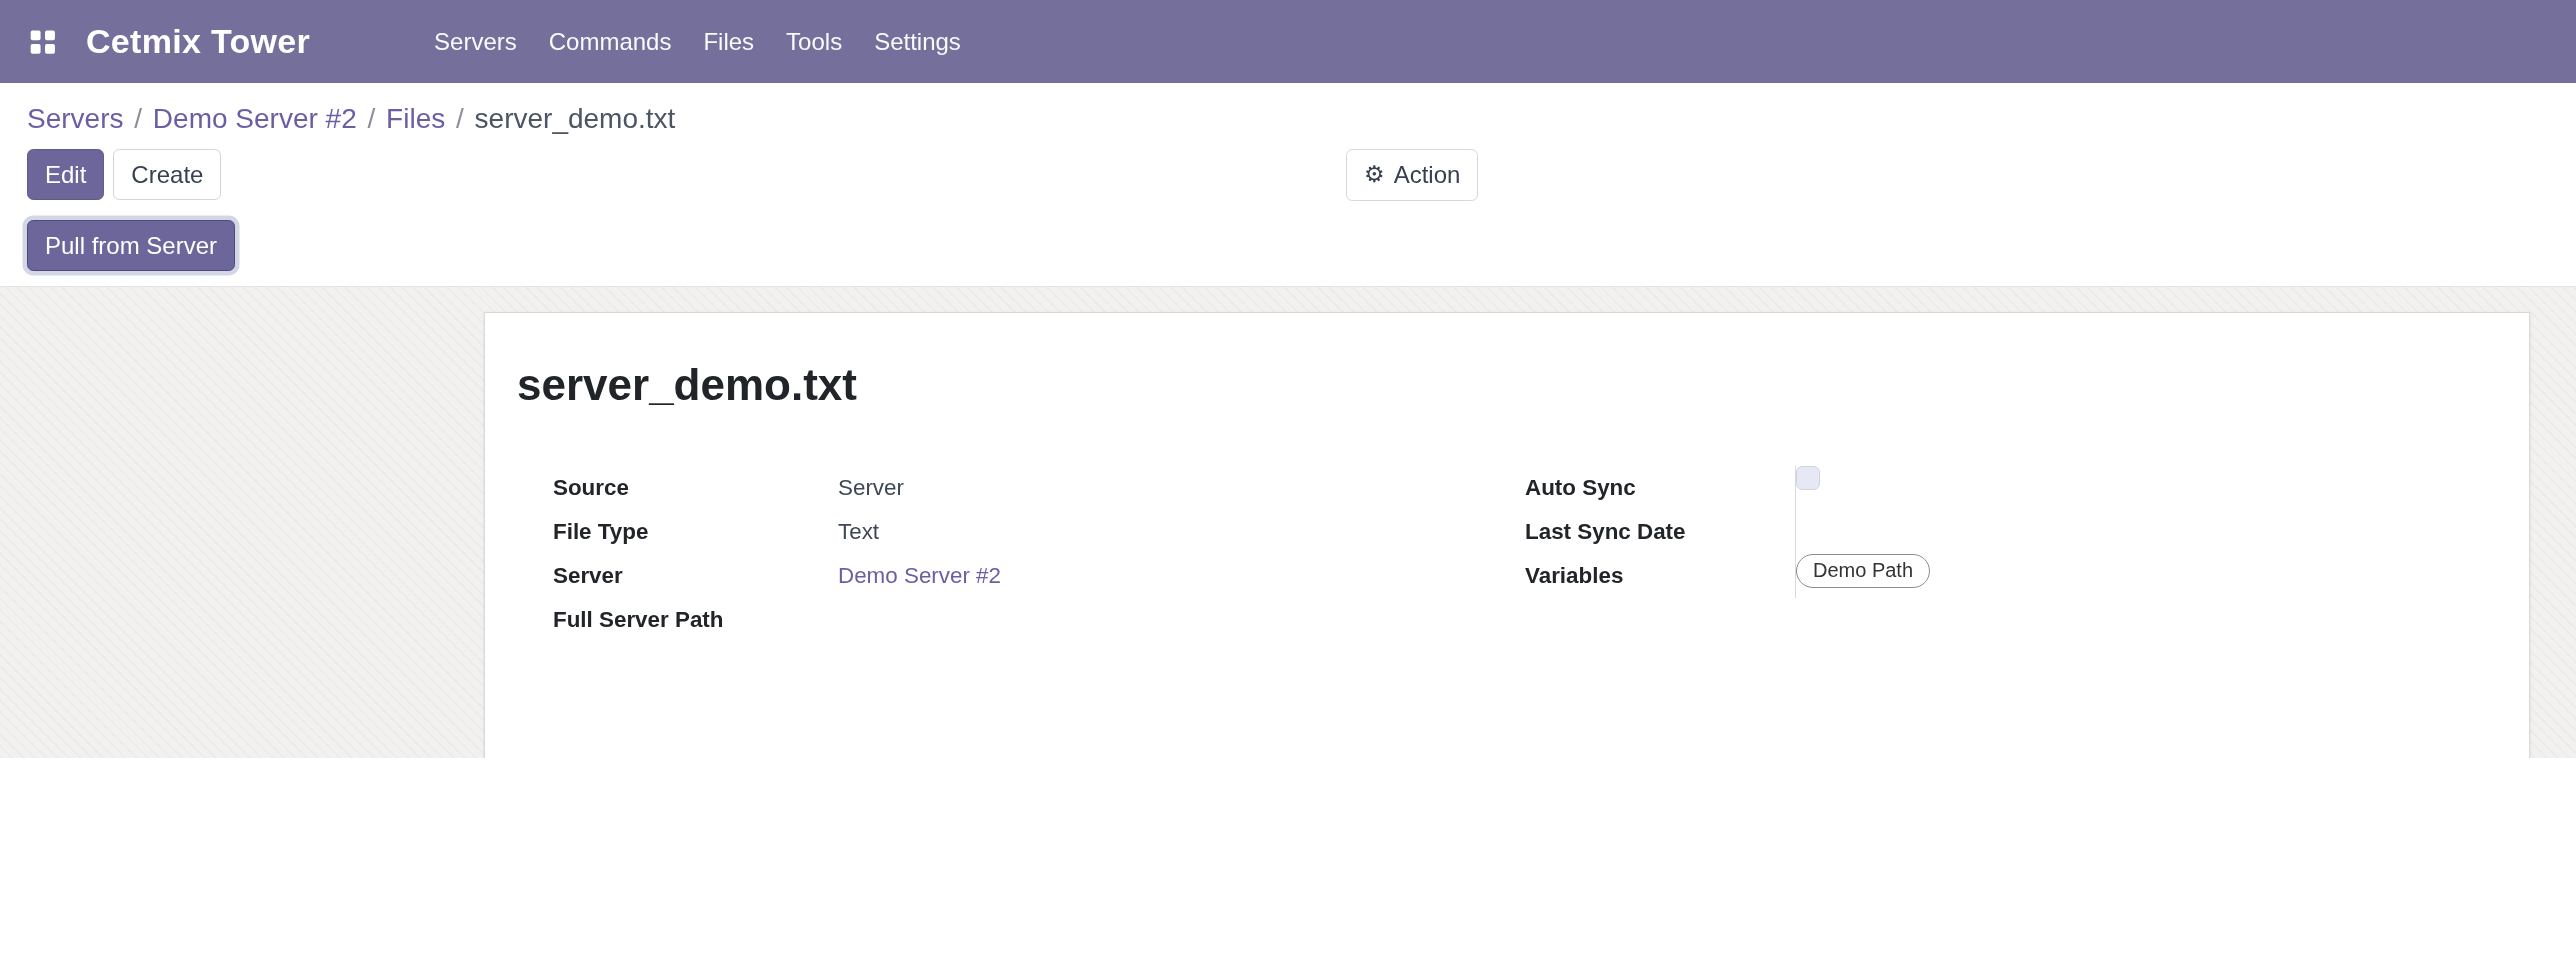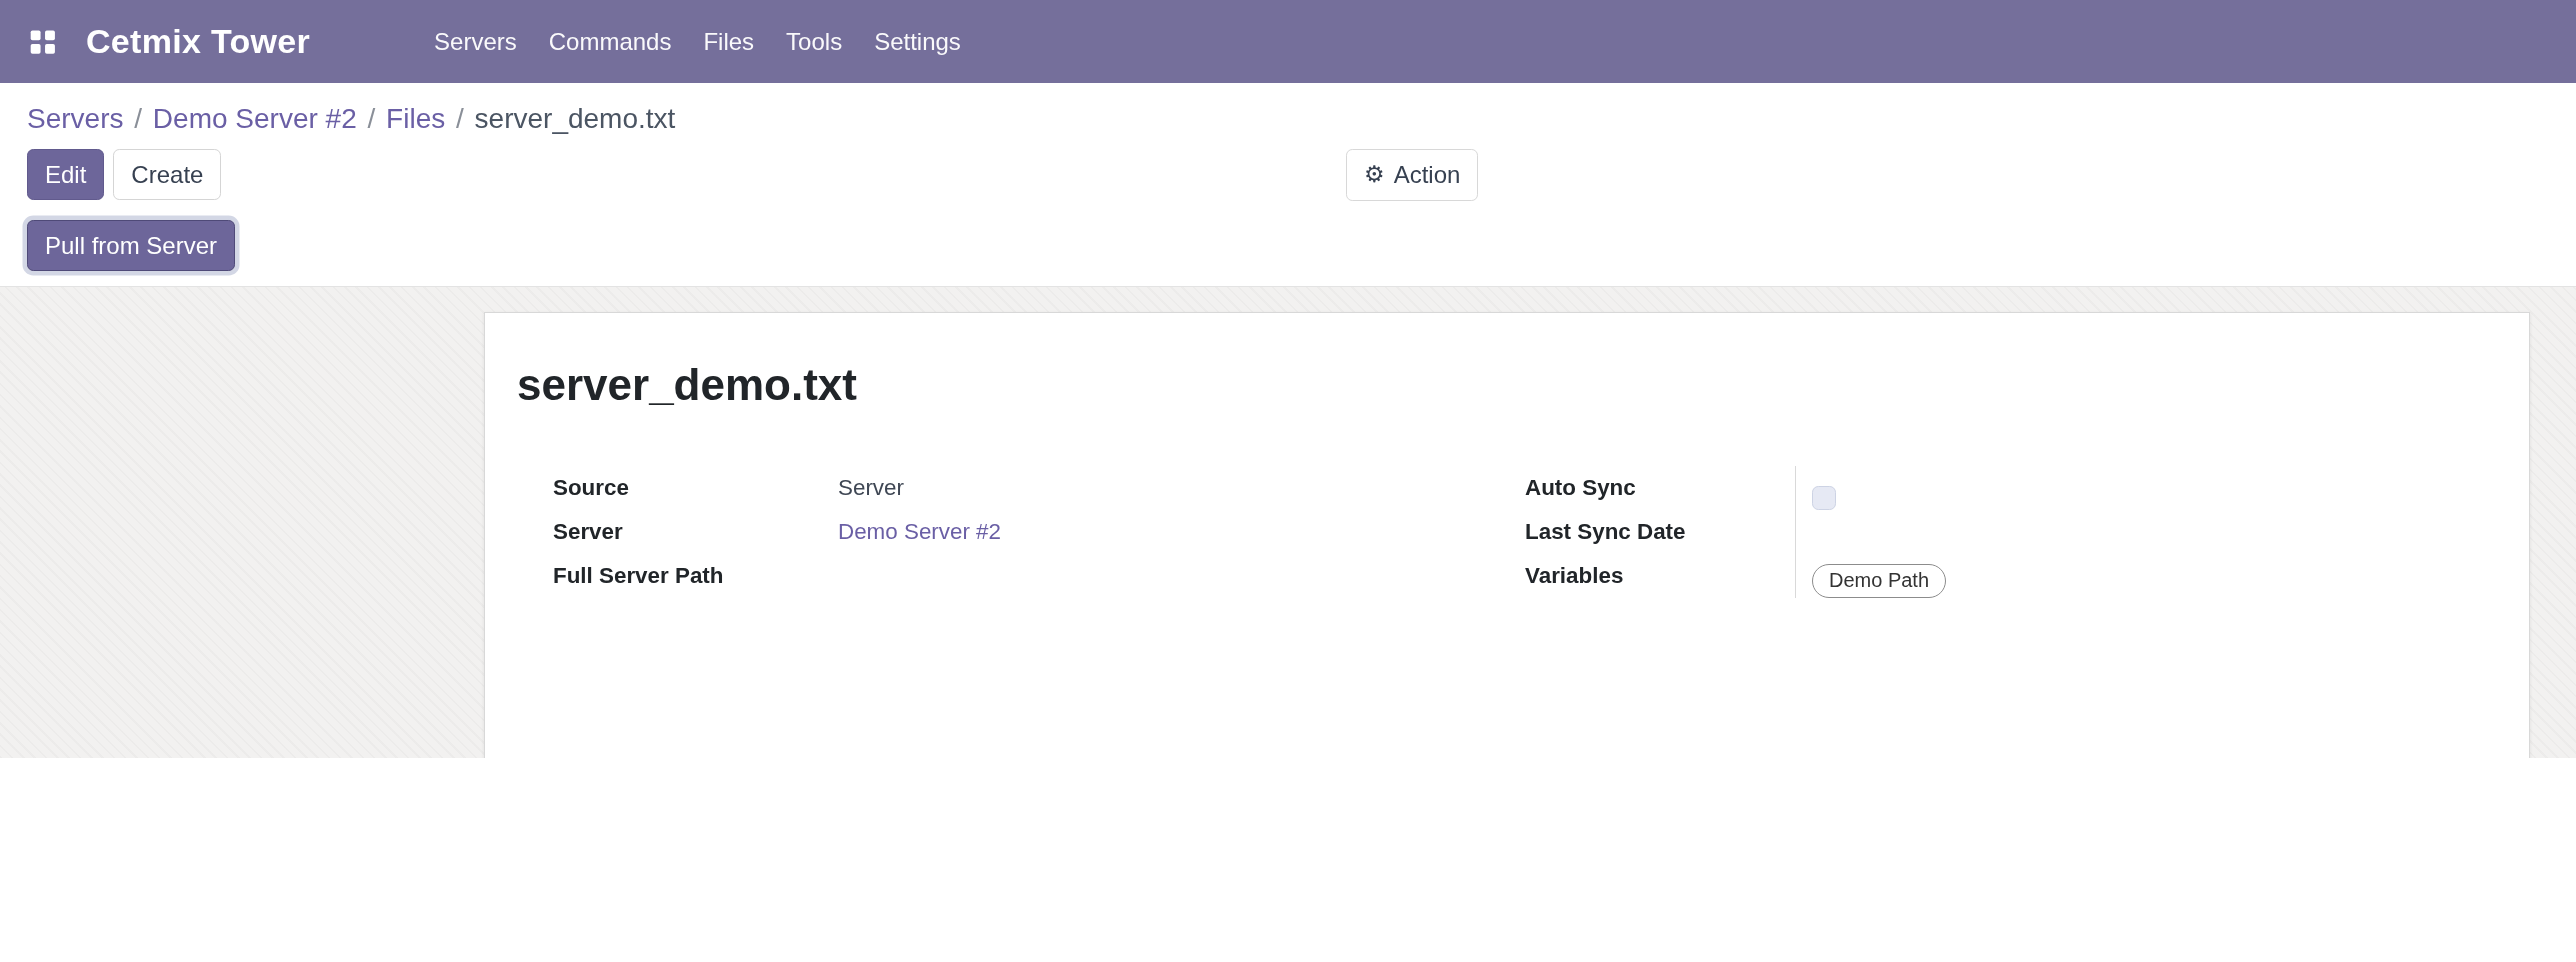--- a/index.html
+++ b/index.html
@@ -74,22 +74,22 @@
   .groups { display: flex; margin-left: 36px; }
   .group { width: 50%; }
   .field-row { display: flex; align-items: center; min-height: 44px; }
   .field-label { width: 285px; flex: 0 0 285px; font-weight: 700; color: #212529; font-size: 22.4px; line-height: 1.25; }
   .field-value { font-size: 22.4px; color: #3f4754; }
   .field-value.mono { font-family: "DejaVu Sans Mono", monospace; font-size: 21.5px; }
   .field-value a { color: #6a5fa5; text-decoration: none; cursor: pointer; }
 
   .group-right .field-label { width: 270px; flex: 0 0 270px; }
   .group-right .value-cell {
-    border-left: 0.9px solid #d9d9d9; padding-left: 16px;
-    align-self: stretch; display: flex; align-items: flex-end; min-width: 180px;
+    border-left: 0.9px solid #d9d9d9; 
+    align-self: stretch; display: flex; align-items: flex-start; min-width: 180px;
   }
   .checkbox {
     width: 24px; height: 24px; border-radius: 6.3px;
     background: #e6e9f4; border: 0.9px solid #cdd3e4; cursor: pointer;
   }
   .tag-pill {
     display: inline-block; padding: 3.6px 16px 4.5px 16px;
     border: 1.8px solid #8c8c8c; border-radius: 897px;
     font-size: 20px; color: #333; line-height: 1.2; white-space: nowrap;
   }
@@ -160,20 +160,24 @@
       <h1 class="sheet-title">server_demo.txt</h1>
 
       <div class="groups">
 
         <div class="group group-left">
           <div class="field-row">
             <div class="field-label">Source</div>
             <div class="field-value">Server</div>
           </div>
           <div class="field-row">
+            <div class="field-label">File Type</div>
+            <div class="field-value">Text</div>
+          </div>
+          <div class="field-row">
             <div class="field-label">Server</div>
             <div class="field-value"><a>Demo Server #2</a></div>
           </div>
           <div class="field-row">
             <div class="field-label">Full Server Path</div>
           </div>
         </div>
 
         <div class="group group-right">
           <div class="field-row">

